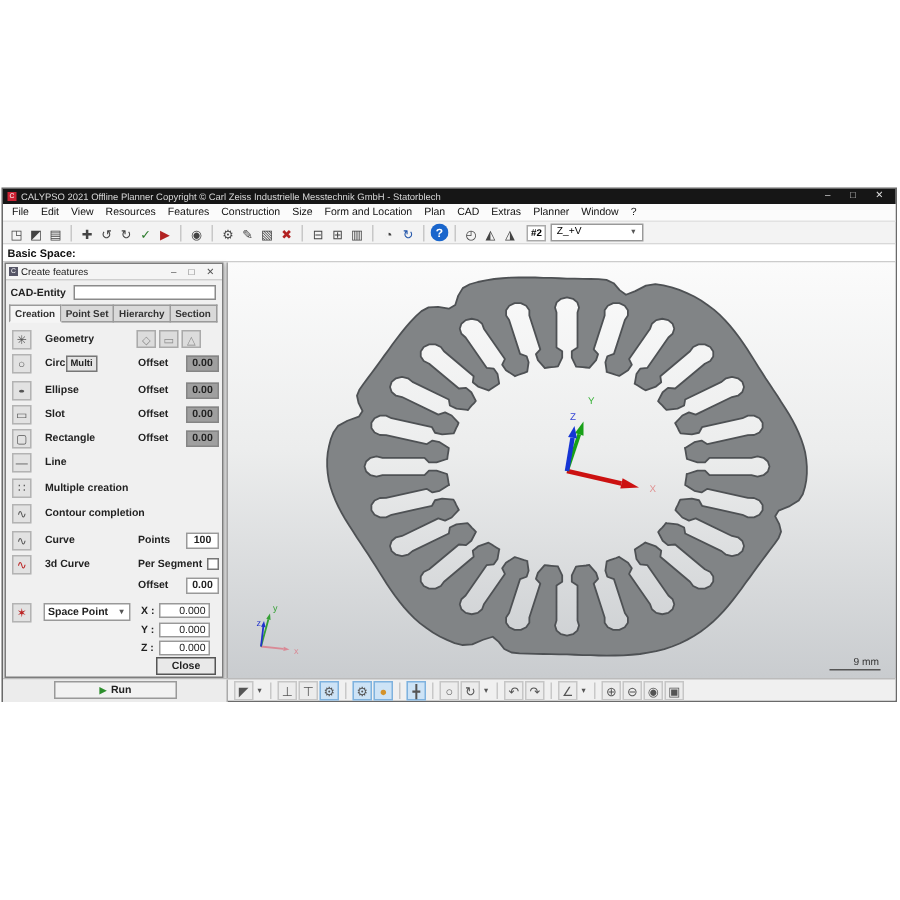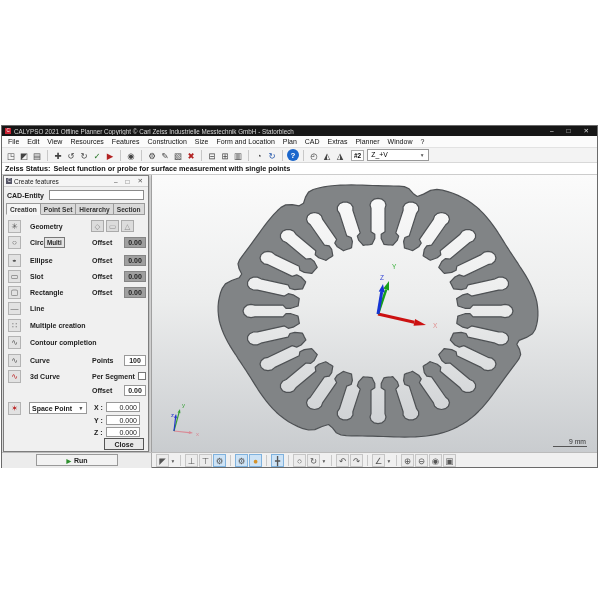--- a/index.html
+++ b/index.html
@@ -138,22 +138,21 @@
           <span class="ticon">◮</span>
         </span>
       <span class="probe-chip">#2</span>
       <span class="combo">
         <span>Z_+V</span>
         <span class="dd">▾</span>
       </span>
     </div>
 
     <div class="statusbar">
-      <span>Zeiss Status:</span>
-      <span>Select function or probe for surface measurement with single points</span>
+      <span>Basic Space:</span>
     </div>
 
     <div class="main">
       <div class="left-panel">
 
         <div class="dialog">
           <div class="dtitle">
             <span class="dlg-icon">C</span>
             <span class="dtitle-text">Create features</span>
             <span class="dctrl">–</span>

